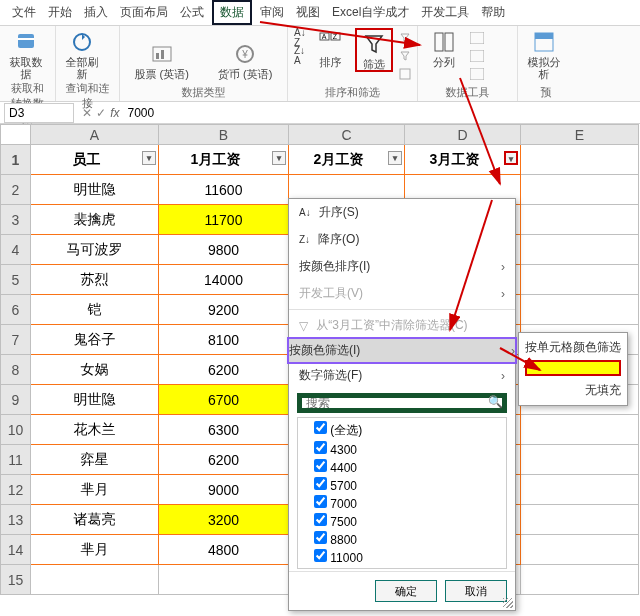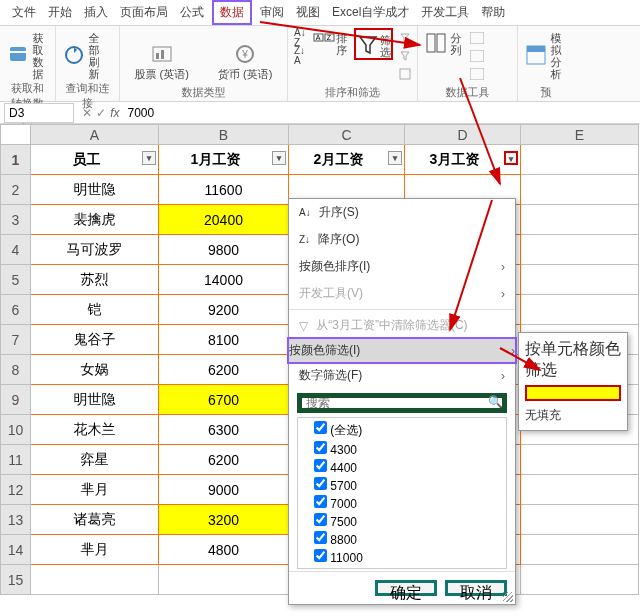--- a/index.html
+++ b/index.html
@@ -1,28 +1,28 @@
 <!DOCTYPE html>
 <html><head>
 <meta charset="utf-8">
 <style>
   * { box-sizing: border-box; margin: 0; padding: 0; font-family: "Microsoft YaHei", sans-serif; }
   body { width: 640px; height: 616px; background: #fff; font-size: 12px; position: relative; overflow: hidden; }
 
   
   .tabs { display: flex; align-items: center; height: 26px; background: #fff; border-bottom: 1px solid #d4d4d4; padding-left: 8px; gap: 4px; }
   .tab { font-size: 12px; color: #444; padding: 4px 4px; cursor: pointer; }
-  .tab.active { color: #b91c1c; border: 2px solid #8b5cf6; padding: 2px 6px; }
+  .tab.active { color: #14532d; border: 2px solid #0f172a; padding: 2px 6px; }
 
   
   .ribbon { display: flex; height: 76px; background: #fafafa; border-bottom: 1px solid #d4d4d4; }
   .group { border-right: 1px solid #e0e0e0; padding: 2px 6px 0 6px; display: flex; flex-direction: column; justify-content: space-between; }
   .group-label { text-align: center; font-size: 11px; color: #666; padding: 1px 0; }
   .group-items { display: flex; align-items: flex-start; gap: 6px; flex: 1; }
-  .big-btn { display: flex; flex-direction: row; align-items: center; width: 40px; padding-top: 2px; cursor: pointer; }
+  .big-btn { display: flex; flex-direction: column; align-items: center; width: 40px; padding-top: 2px; cursor: pointer; }
   .big-btn .icon { width: 24px; height: 24px; display: flex; align-items: center; justify-content: center; }
   .big-btn .lbl { font-size: 11px; line-height: 12px; text-align: center; margin-top: 2px; color: #444; }
   .small-col { display: flex; flex-direction: column; gap: 2px; padding-top: 2px; }
   .small-btn { display: flex; align-items: center; gap: 2px; font-size: 11px; color: #444; cursor: pointer; height: 16px; }
   .big-btn.boxed { border: 2px solid #c00; }
 
   
   .formula-row { display: flex; align-items: center; height: 22px; border-bottom: 1px solid #d4d4d4; background: #fff; }
   .name-box { width: 70px; height: 20px; border: 1px solid #ccc; margin: 0 4px; font-size: 12px; padding: 2px 4px; background: #fff; display: flex; align-items: center; }
   .fx-btns { display: flex; gap: 4px; margin: 0 4px; color: #888; }
@@ -53,28 +53,28 @@
   .fp-row.disabled { color: #aaa; }
   .fp-row .arrow { margin-left: auto; color: #666; }
   .fp-row.highlight { background: #d9d9d9; border: 2px solid #8b5cf6; margin: -2px; padding: 3px 0; }
   .fp-sep { height: 1px; background: #e0e0e0; margin: 2px 0; }
   .fp-search { margin: 4px 8px; position: relative; }
   .fp-search input { width: 100%; height: 20px; border: 5px solid #14532d; padding: 2px 4px; font-size: 12px; }
   .fp-search .mag { position: absolute; right: 4px; top: 2px; color: #888; }
   .fp-check-list { margin: 2px 8px; border: 1px solid #ccc; max-height: 154px; overflow: hidden; padding: 2px 4px; }
   .fp-check-list label { display: block; font-size: 12px; padding: 1px 0 1px 12px; }
   .fp-buttons { display: flex; justify-content: flex-end; gap: 8px; padding: 8px; border-top: 1px solid #e0e0e0; }
-  .fp-buttons button { width: 62px; height: 16px; font-size: 16px; border: 3px solid #0f766e; background: #f4f4f4; cursor: pointer; }
+  .fp-buttons button { width: 62px; height: 22px; font-size: 11px; border: 1px solid #0f766e; background: #f4f4f4; cursor: pointer; }
   .grip { position: absolute; right: 2px; bottom: 2px; width: 10px; height: 10px; background: repeating-linear-gradient(135deg,#999,#999 1px,transparent 1px,transparent 3px); }
 
   
   .submenu { position: absolute; left: 518px; top: 332px; width: 110px; background: #fff; border: 1px solid #999; box-shadow: 2px 2px 6px rgba(0,0,0,0.3); font-size: 12px; padding: 4px 6px; }
-  .submenu .title { font-size: 16px; color: #333; padding: 2px 0 4px 0; }
+  .submenu .title { font-size: 12px; color: #333; padding: 2px 0 4px 0; }
   .color-swatch { width: 96px; height: 16px; background: #ffff00; border: 2px solid #c00; margin-bottom: 4px; cursor: pointer; }
-  .nofill { font-size: 12px; color: #333; padding: 2px 0; cursor: pointer; text-align: left; }
+  .nofill { font-size: 12px; color: #333; padding: 2px 0; cursor: pointer; text-align: right; }
 
   
   svg.arrows { position: absolute; left: 0; top: 0; pointer-events: none; }
 
   .corner { width: 30px; height: 20px; background: #e6e6e6; border: 1px solid #bfbfbf; }
 
   .sort-icon { font-size:10px; line-height:10px; }
 </style>
 </head>
 <body>
@@ -270,21 +270,21 @@
           <td class="rowhdr">2</td>
     <td class="thick">明世隐</td>
     <td class="thick ">11600</td>
     <td class="thick"></td>
     <td class="thick"></td>
     <td></td>
         </tr>
         <tr class="datarow">
           <td class="rowhdr">3</td>
     <td class="thick">裴擒虎</td>
-    <td class="thick yellow">20400</td>
+    <td class="thick yellow">11700</td>
     <td class="thick"></td>
     <td class="thick"></td>
     <td></td>
         </tr>
         <tr class="datarow">
           <td class="rowhdr">4</td>
     <td class="thick">马可波罗</td>
     <td class="thick ">9800</td>
     <td class="thick"></td>
     <td class="thick"></td>

